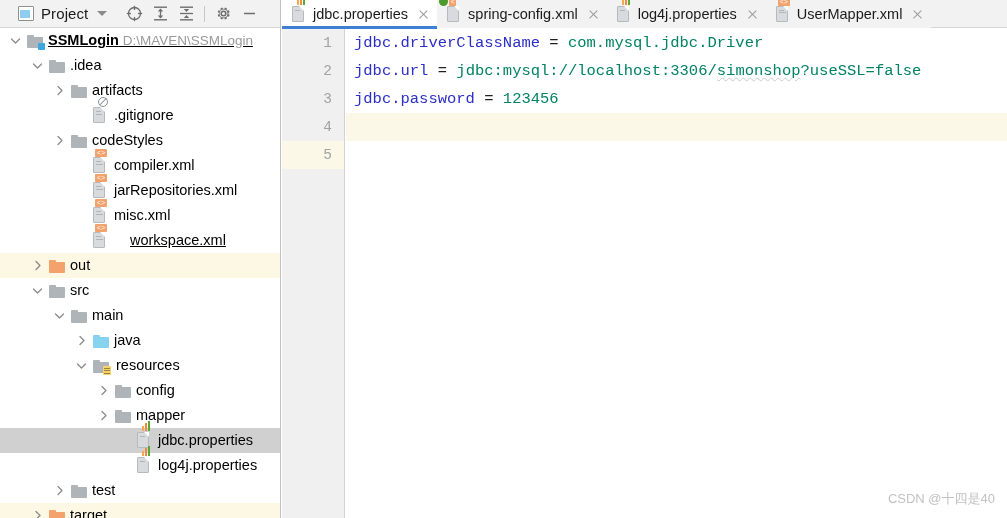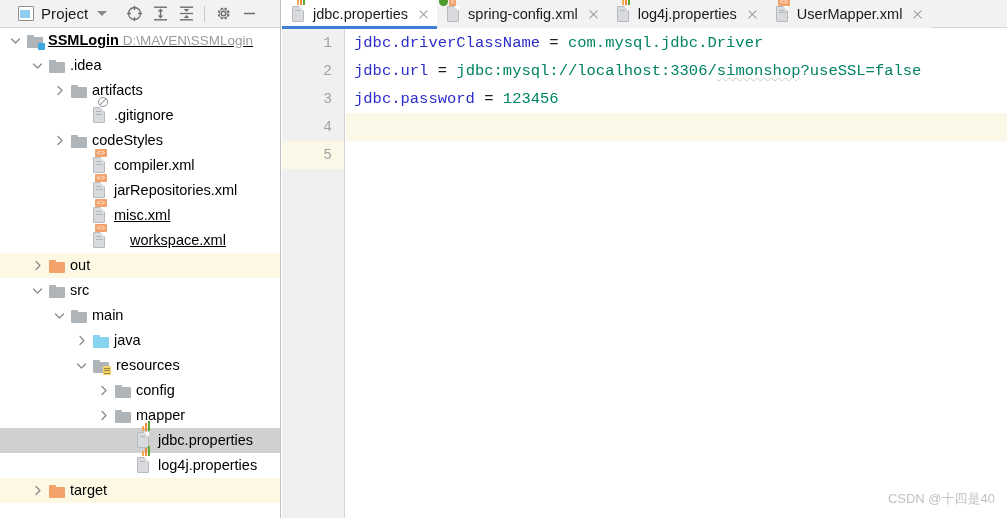--- a/index.html
+++ b/index.html
@@ -366,21 +366,21 @@
         <div class="row">
           <span class="ico" style="left: 93px;"><span class="doc"><span class="page"></span><span class="fold"></span><span class="bar" style="top:4px;width:5px"></span><span class="bar" style="top:6.5px;width:7px"></span><span class="xml-badge">&lt;&gt;</span></span></span>
           <span class="lbl" style="left: 114px;">compiler.xml</span>
         </div>
         <div class="row">
           <span class="ico" style="left: 93px;"><span class="doc"><span class="page"></span><span class="fold"></span><span class="bar" style="top:4px;width:5px"></span><span class="bar" style="top:6.5px;width:7px"></span><span class="xml-badge">&lt;&gt;</span></span></span>
           <span class="lbl" style="left: 114px;">jarRepositories.xml</span>
         </div>
         <div class="row">
           <span class="ico" style="left: 93px;"><span class="doc"><span class="page"></span><span class="fold"></span><span class="bar" style="top:4px;width:5px"></span><span class="bar" style="top:6.5px;width:7px"></span><span class="xml-badge">&lt;&gt;</span></span></span>
-          <span class="lbl" style="left: 114px; text-decoration: underline;">misc.xml</span>
+          <span class="lbl" style="left: 114px;">misc.xml</span>
         </div>
         <div class="row">
           <span class="ico" style="left: 93px;"><span class="doc"><span class="page"></span><span class="fold"></span><span class="bar" style="top:4px;width:5px"></span><span class="bar" style="top:6.5px;width:7px"></span><span class="xml-badge">&lt;&gt;</span></span></span>
           <span class="lbl" style="left: 130px; text-decoration: underline;">workspace.xml</span>
         </div>
         <div class="row hl">
           <span class="arrow" style="left: 30px;">
             <svg width="11" height="11" viewBox="0 0 11 11">
               <path d="M4,1.5 L8,5.5 L4,9.5" fill="none" stroke="#8a8a8a" stroke-width="1.3" stroke-linecap="round" stroke-linejoin="round"></path>
             </svg>
@@ -469,20 +469,31 @@
               </span></span></span>
           <span class="lbl" style="left: 158px;">jdbc.properties</span>
         </div>
         <div class="row">
           <span class="ico" style="left: 137px;"><span class="doc"><span class="page"></span><span class="fold"></span><span class="bar" style="top:4px;width:5px"></span><span class="prop-badge">
                 <b></b>
                 <b></b>
                 <b></b>
               </span></span></span>
           <span class="lbl" style="left: 158px;">log4j.properties</span>
+        </div>
+        <div class="row">
+          <span class="arrow" style="left: 52px;">
+            <svg width="11" height="11" viewBox="0 0 11 11">
+              <path d="M4,1.5 L8,5.5 L4,9.5" fill="none" stroke="#8a8a8a" stroke-width="1.3" stroke-linecap="round" stroke-linejoin="round"></path>
+            </svg>
+          </span>
+          <span class="ico" style="left: 71px;">
+            <span class="f-gray" style="display:block"></span>
+          </span>
+          <span class="lbl" style="left: 92px;">test</span>
         </div>
         <div class="row hl">
           <span class="arrow" style="left: 30px;">
             <svg width="11" height="11" viewBox="0 0 11 11">
               <path d="M4,1.5 L8,5.5 L4,9.5" fill="none" stroke="#8a8a8a" stroke-width="1.3" stroke-linecap="round" stroke-linejoin="round"></path>
             </svg>
           </span>
           <span class="ico" style="left: 49px;">
             <span class="f-orange" style="display:block"></span>
           </span>

